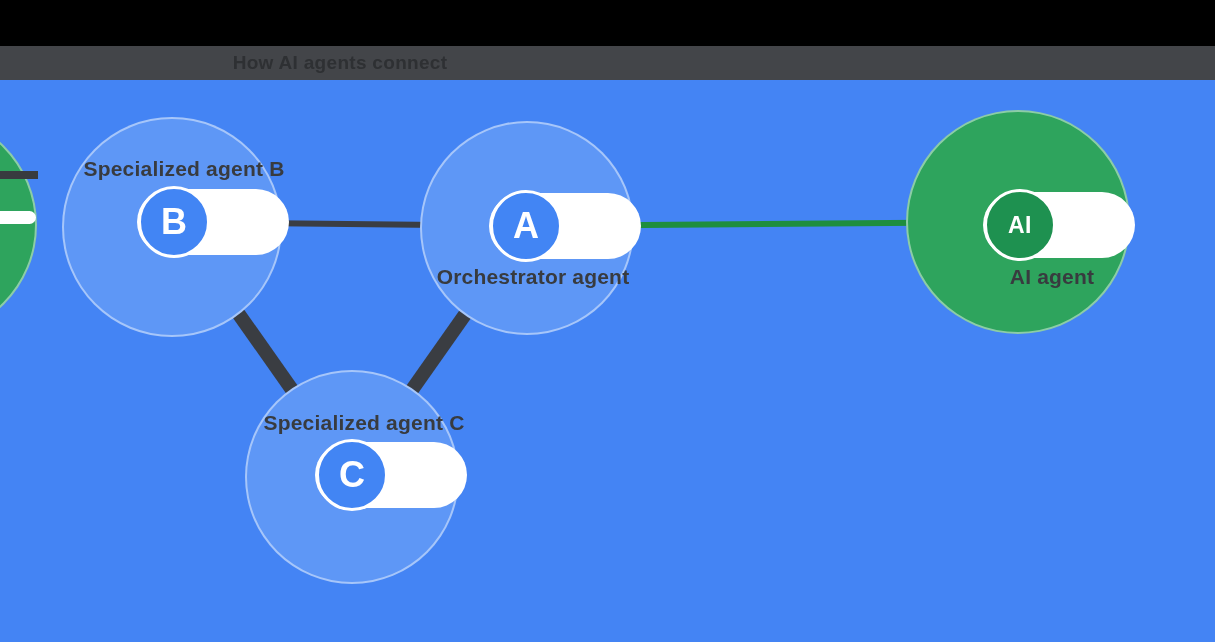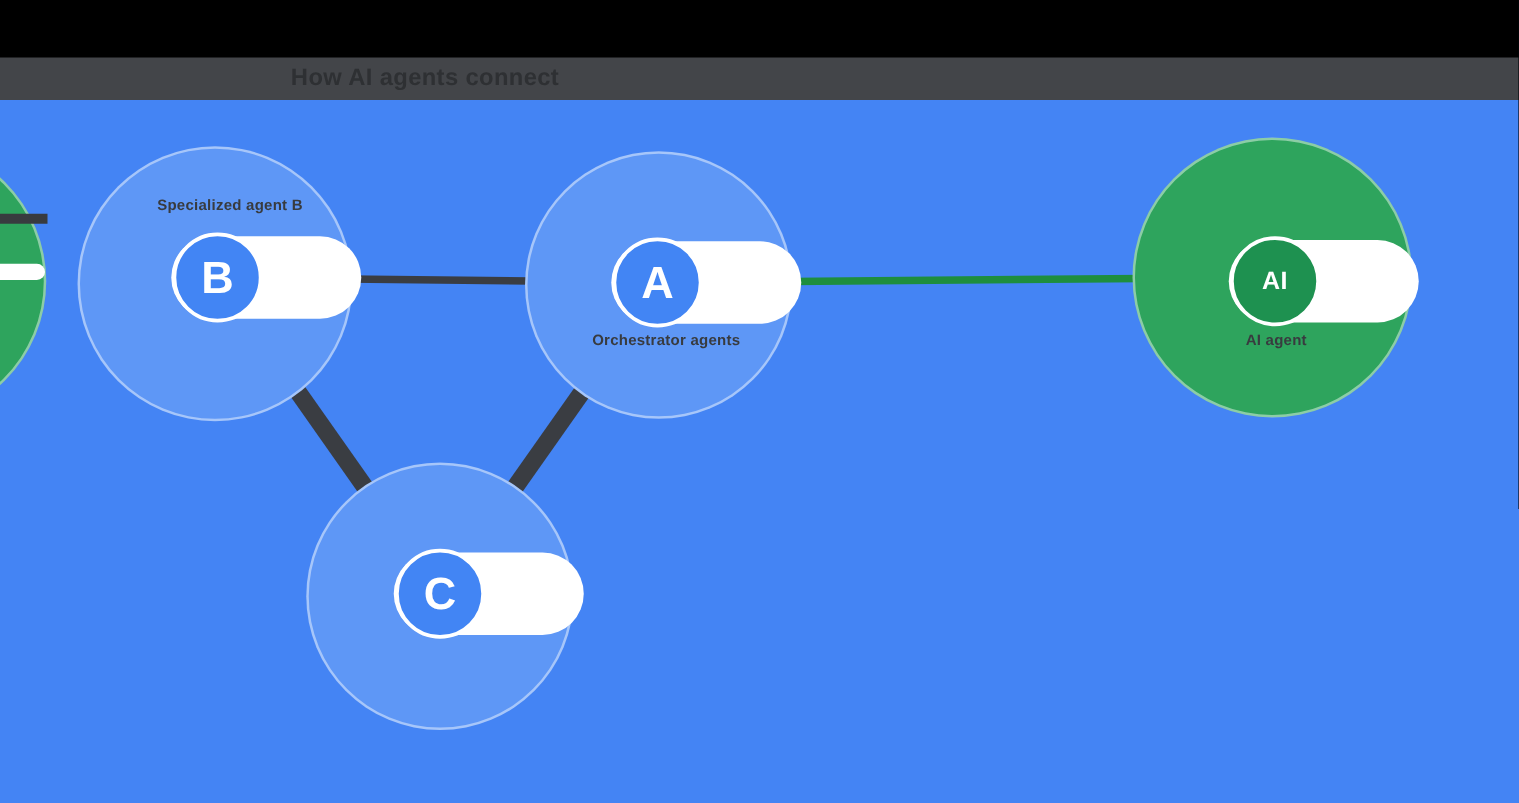--- a/index.html
+++ b/index.html
@@ -38,25 +38,25 @@
     background:#ffffff;
   }
   
   .node{
     position:absolute;width:72px;height:72px;border-radius:50%;
     border:3px solid #ffffff;box-sizing:border-box;
     display:flex;align-items:center;justify-content:center;
     color:#ffffff;font-weight:700;
   }
   .node.blue{background:#4285f4;font-size:36px;}
-  .node.green{background:#1e9150;font-size:20px;letter-spacing:.5px;}
+  .node.green{background:#1e9150;font-size:23px;letter-spacing:.5px;}
   
   .nlabel{
     position:absolute;width:260px;text-align:center;
-    font-size:12px;font-weight:700;color:#383b3f;letter-spacing:.2px;
+    font-size:21px;font-weight:700;color:#383b3f;letter-spacing:.2px;
   }
   
   .frag-label{position:absolute;background:#383b3f;}
   .frag-pill{position:absolute;background:#ffffff;border-radius:0 7px 7px 0;}
 </style>
 </head>
 <body>
 
 <div id="stage">
 
@@ -81,28 +81,29 @@
   <div class="node blue" style="left:138px;top:186px;">
     <span>B</span>
   </div>
   <div class="nlabel" style="left:54px;top:157px;">Specialized agent B</div>
 
   <div class="halo blue" style="left:420px;top:121px;width:214px;height:214px;"></div>
   <div class="pill" style="left:489px;top:193px;"></div>
   <div class="node blue" style="left:490px;top:190px;">
     <span>A</span>
   </div>
-  <div class="nlabel" style="left:403px;top:265px;">Orchestrator agents</div>
+  <div class="nlabel" style="left:403px;top:265px;">Orchestrator agent</div>
 
   <div class="halo blue" style="left:245px;top:370px;width:214px;height:214px;"></div>
   <div class="pill" style="left:315px;top:442px;"></div>
   <div class="node blue" style="left:316px;top:439px;">
     <span>C</span>
   </div>
+  <div class="nlabel" style="left:234px;top:411px;">Specialized agent C</div>
 
   <div class="halo green" style="left:906px;top:110px;width:224px;height:224px;"></div>
   <div class="pill" style="left:983px;top:192px;"></div>
   <div class="node green" style="left:984px;top:189px;">
     <span>AI</span>
   </div>
-  <div class="nlabel" style="left:891px;top:265px;">AI agent</div>
+  <div class="nlabel" style="left:922px;top:265px;">AI agent</div>
 
 </div>
 
 </body></html>

